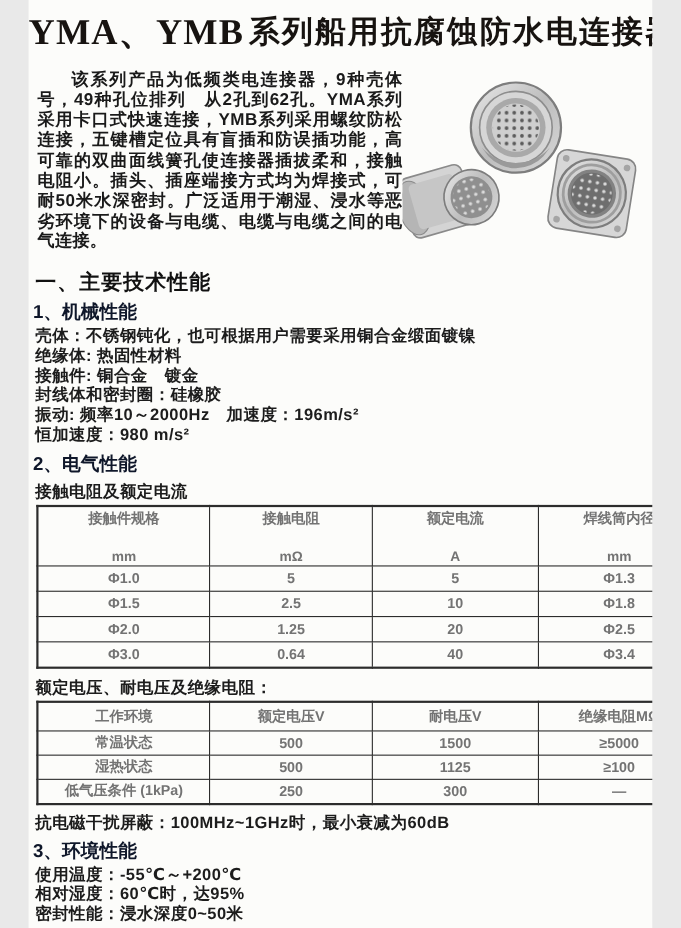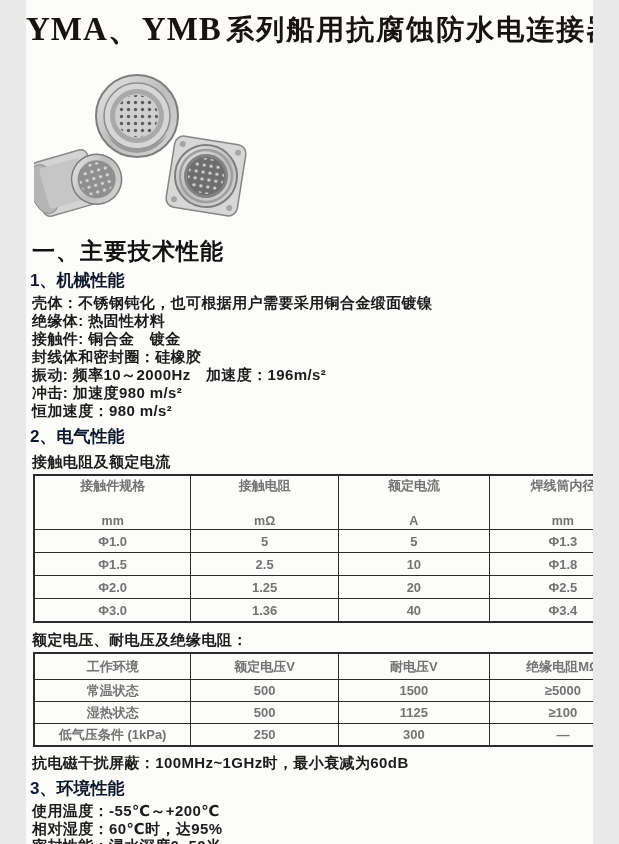--- a/index.html
+++ b/index.html
@@ -20,21 +20,21 @@
     vertical-align:middle;
   }
   
   .top-row{display:flex;padding:12px 4px 0 8px;align-items:flex-start;}
   .intro{
     width:384px;font-size:15.5px;line-height:18.4px;font-weight:700;
     text-align:justify;text-indent:2em;letter-spacing:0.4px;color:#1a1a1a;
   }
   .photos{flex:1;height:158px;position:relative;}
   
-  .h-main{font-size:23px;font-weight:900;margin:14px 0 1px 6px;letter-spacing:1px;color:#111;}
+  .h-main{font-size:19px;font-weight:900;margin:14px 0 1px 6px;letter-spacing:1px;color:#111;}
   .h-sub{font-size:17px;font-weight:900;margin:2px 0 2px 4px;color:#0f172a;}
   .body-line{font-size:15px;font-weight:700;line-height:18px;margin-left:6px;letter-spacing:0.4px;}
   .table-label{font-size:15px;font-weight:800;margin:5px 0 2px 6px;letter-spacing:0.4px;}
   
   table.data-table{
     border-collapse:collapse;table-layout:fixed;width:605px;margin:2px 0 0 7px;
     border:2px solid #2c2c2c;
   }
   .data-table th,.data-table td{
     border:1px solid #2c2c2c;text-align:center;vertical-align:middle;
@@ -53,20 +53,21 @@
 <body>
 
 <div class="page">
 
   <div class="title-row">
     <span class="title-latin">YMA、YMB</span>
     <span class="title-cn">系列船用抗腐蚀防水电连接器</span>
   </div>
 
   <div class="top-row">
+    <p class="intro" style="margin:0">该系列产品为低频类电连接器，9种壳体号，49种孔位排列　从2孔到62孔。YMA系列采用卡口式快速连接，YMB系列采用螺纹防松连接，五键槽定位具有盲插和防误插功能，高可靠的双曲面线簧孔使连接器插拔柔和，接触电阻小。插头、插座端接方式均为焊接式，可耐50米水深密封。广泛适用于潮湿、浸水等恶劣环境下的设备与电缆、电缆与电缆之间的电气连接。</p>
     <div class="photos">
       <svg width="223" height="158" viewBox="0 0 223 158">
         <defs>
           <pattern id="pinsDark" width="7" height="7" patternUnits="userSpaceOnUse">
             <circle cx="3.5" cy="3.5" r="1.7" fill="#5a5a5a"></circle>
           </pattern>
           <pattern id="pinsLight" width="7" height="7" patternUnits="userSpaceOnUse">
             <circle cx="3.5" cy="3.5" r="1.6" fill="#dcdcdc"></circle>
           </pattern>
           <linearGradient id="metal" x1="0" y1="0" x2="1" y2="1">
@@ -111,21 +112,20 @@
   </div>
 
   <div class="h-main">一、主要技术性能</div>
   <div class="h-sub">1、机械性能</div>
   <div>
     <div class="body-line">壳体：不锈钢钝化，也可根据用户需要采用铜合金缎面镀镍</div>
     <div class="body-line">绝缘体: 热固性材料</div>
     <div class="body-line">接触件: 铜合金　镀金</div>
     <div class="body-line">封线体和密封圈：硅橡胶</div>
     <div class="body-line">振动: 频率10～2000Hz　加速度：196m/s²</div>
-    <div class="body-line">冲击: 加速度980 m/s²</div>
     <div class="body-line">恒加速度：980 m/s²</div>
   </div>
 
   <div class="h-sub" style="margin-top:5px">2、电气性能</div>
   <div class="table-label">接触电阻及额定电流</div>
 
   <table class="data-table t1">
     <colgroup>
         <col style="width:26%">
         <col style="width:24.5%">
@@ -152,21 +152,21 @@
       <td>Φ1.8</td>
     </tr>
     <tr>
       <td>Φ2.0</td>
       <td>1.25</td>
       <td>20</td>
       <td>Φ2.5</td>
     </tr>
     <tr>
       <td>Φ3.0</td>
-      <td>1.36</td>
+      <td>0.64</td>
       <td>40</td>
       <td>Φ3.4</td>
     </tr>
   </tbody>
     </table>
 
   <div class="table-label" style="margin-top:8px">额定电压、耐电压及绝缘电阻：</div>
 
   <table class="data-table t2">
     <colgroup>

